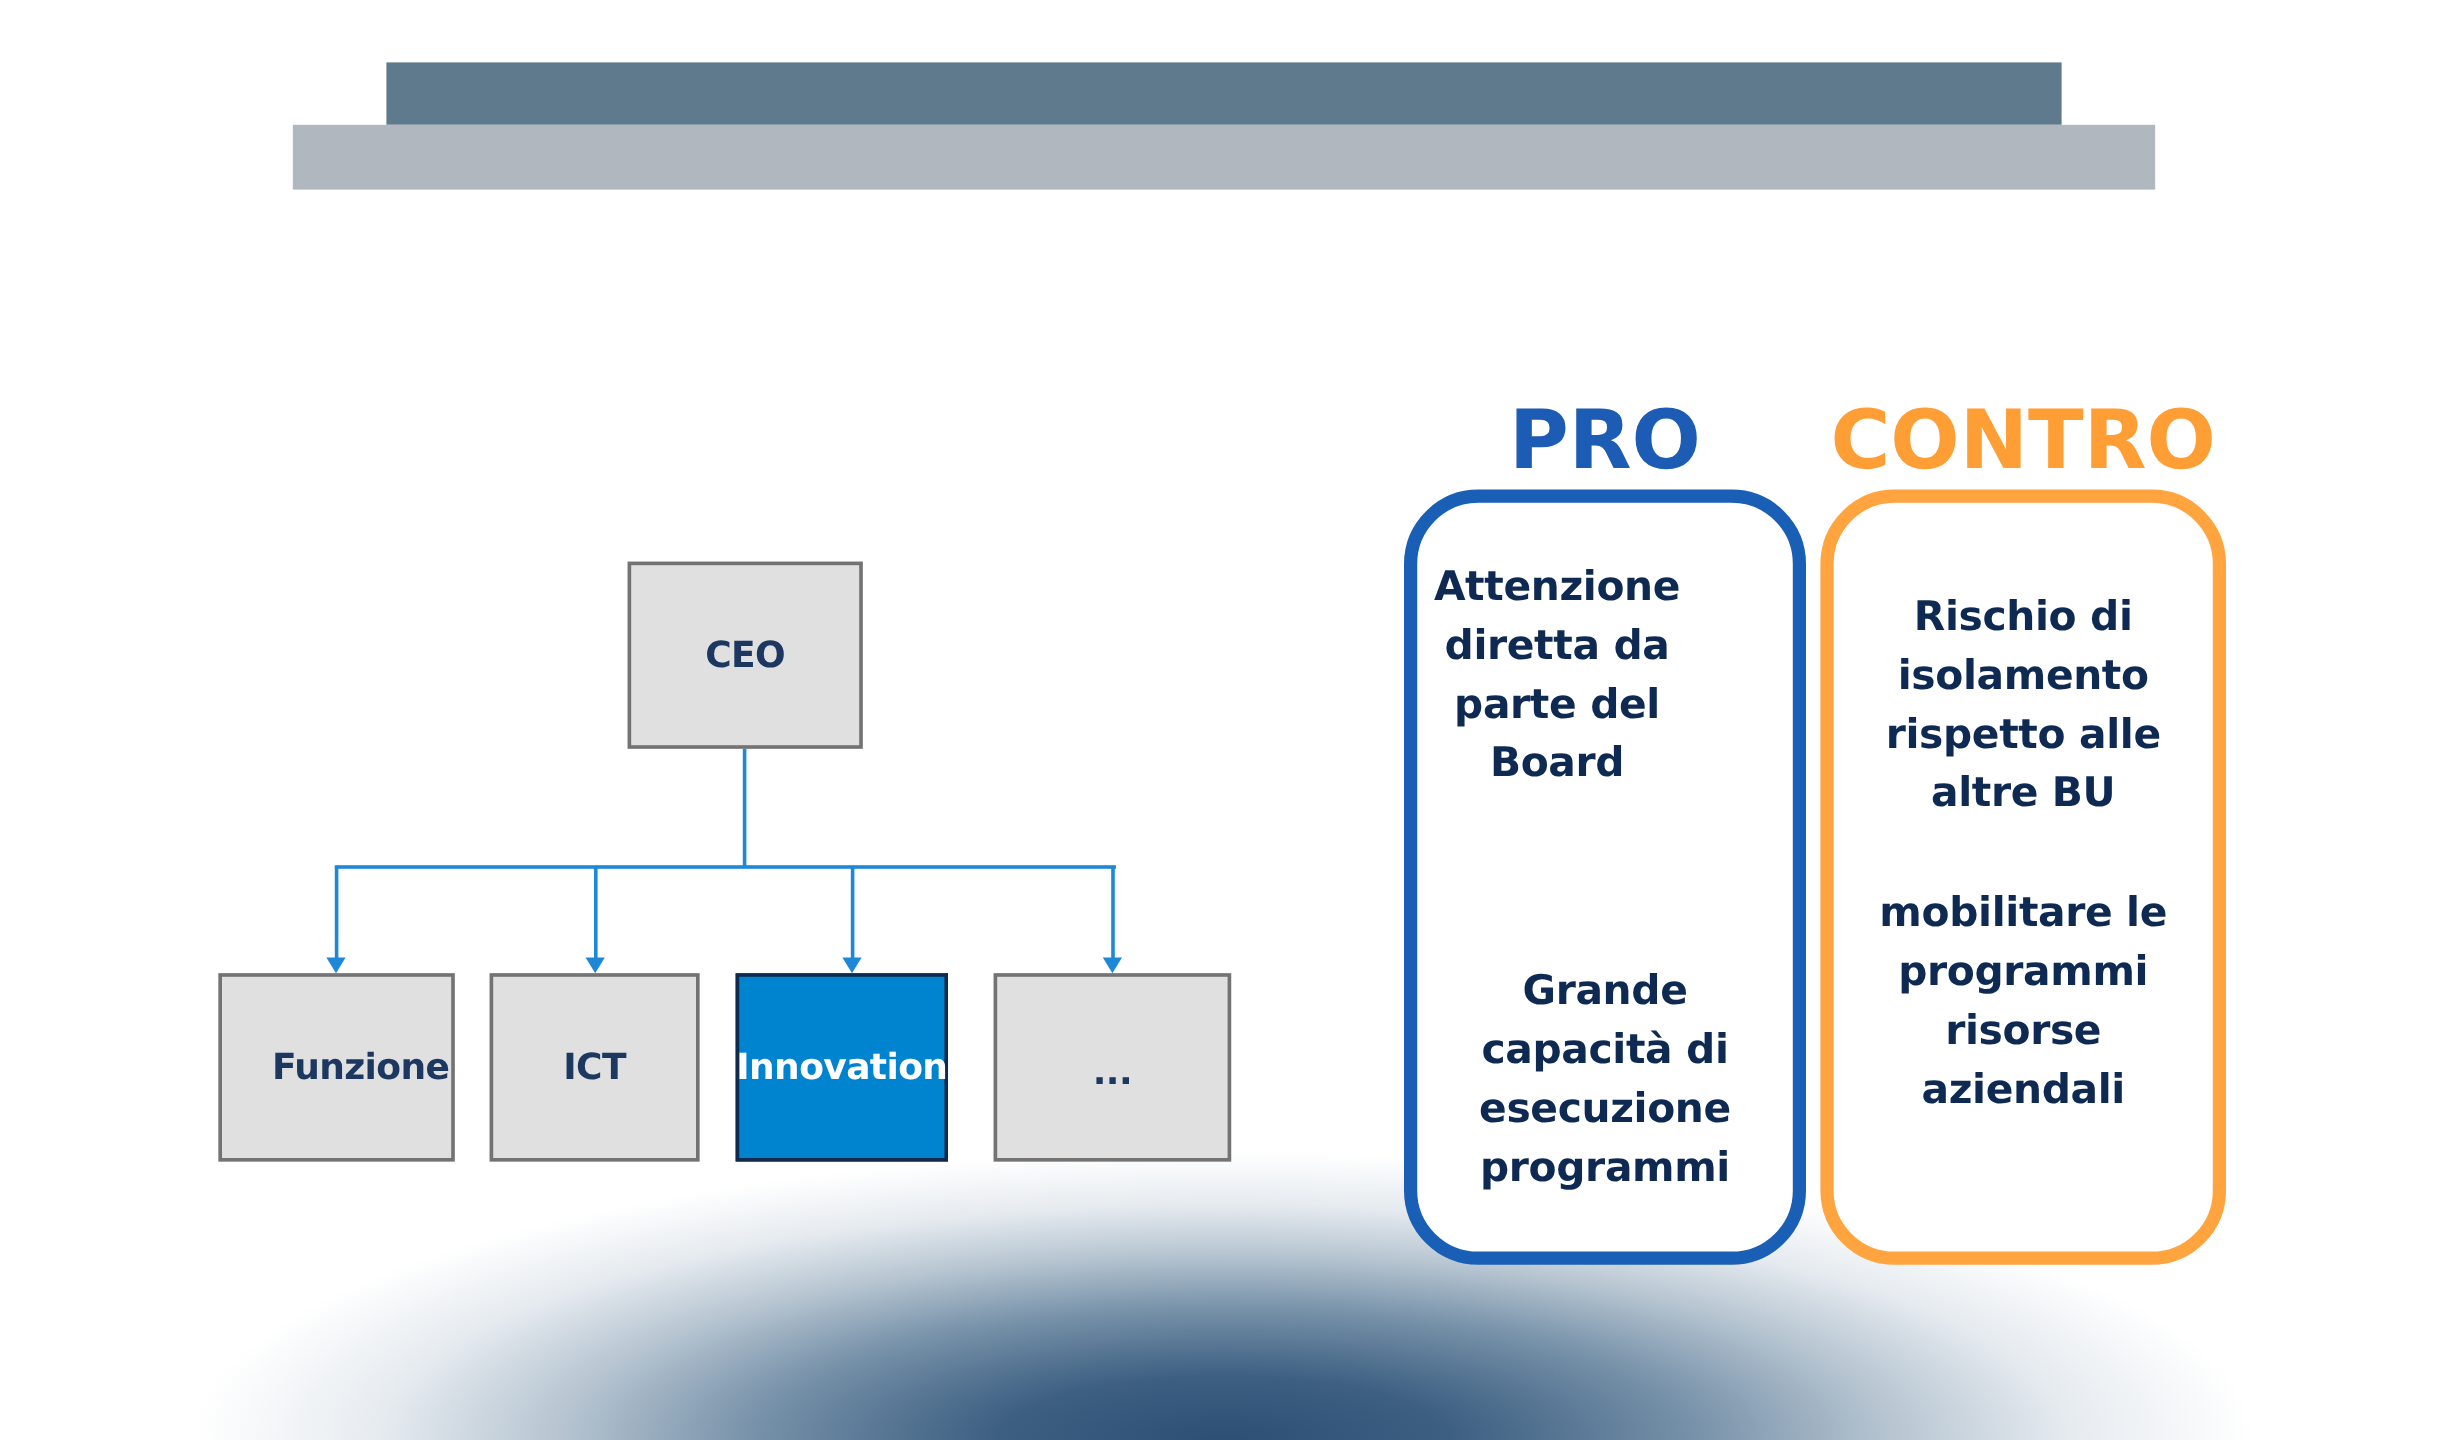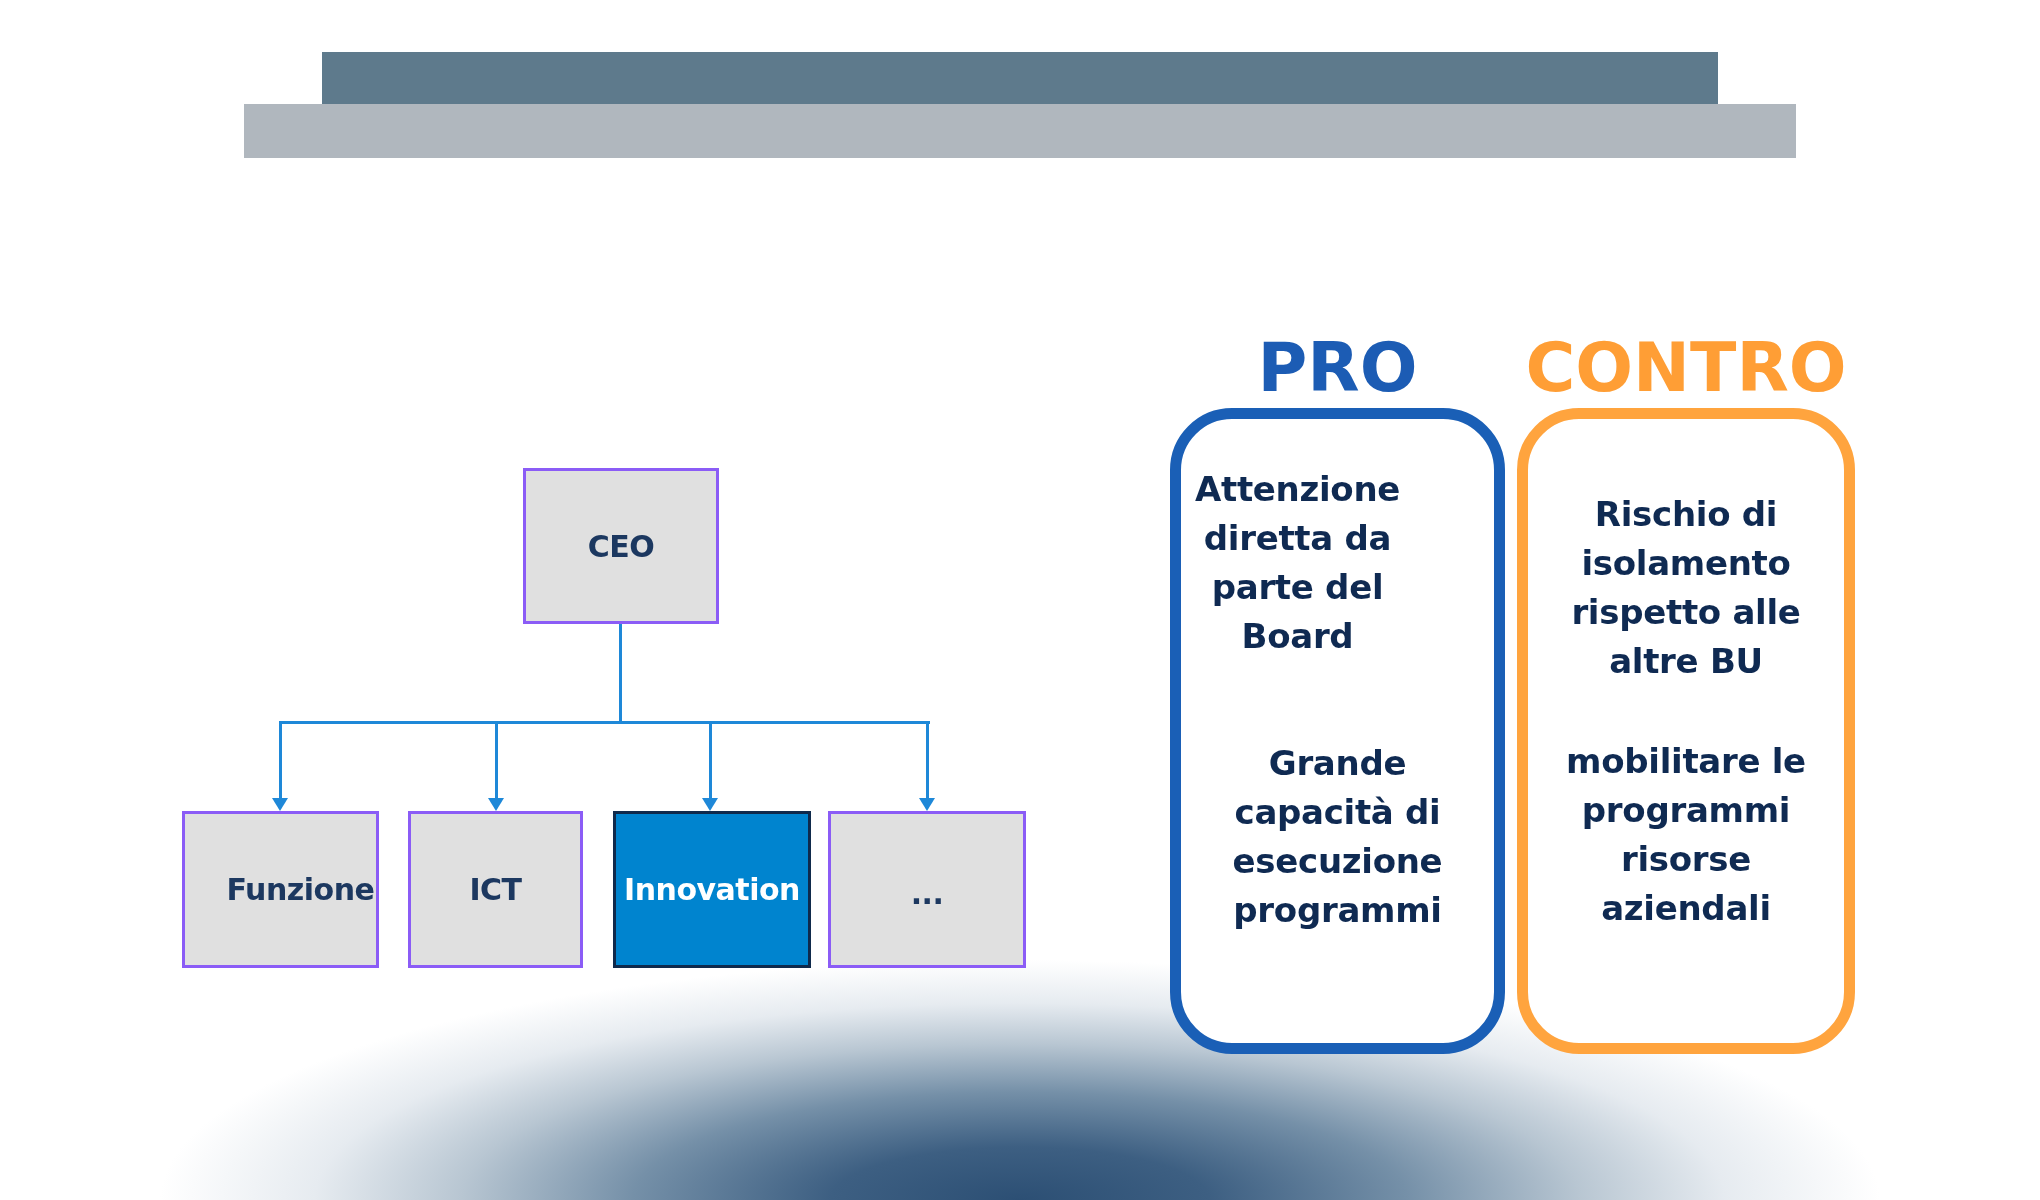--- a/index.html
+++ b/index.html
@@ -13,21 +13,21 @@
   .bar-light { left:244px; top:104px; width:1552px; height:54px; background:#b0b7be; }
 
   .glow {
     left:160px; top:960px; width:1720px; height:480px;
     background: radial-gradient(ellipse 50% 50% at 50% 50%,
       #2c4f74 0%, #3d5f82 22%, #7590a8 45%, #b8c6d2 65%, #e6ebf0 82%, rgba(255,255,255,0) 100%);
   }
 
   .org-box {
     position:absolute; box-sizing:border-box;
-    background:#e0e0e0; border:3px solid #8b5cf6;
+    background:#e0e0e0; border:3px solid #737373;
     display:flex; align-items:center; justify-content:center;
     color:#1c3860; font-weight:bold; font-size:30px; letter-spacing:-0.5px;
   }
   .org-box.highlight { background:#0084cf; border:3px solid #0f2a4c; color:#ffffff; }
 
   .line { position:absolute; background:#1e88d8; }
   .arrow {
     position:absolute; width:0; height:0;
     border-left:8px solid transparent; border-right:8px solid transparent;
     border-top:13px solid #1e88d8;
@@ -72,38 +72,38 @@
 
   <div class="line" style="left:926px; top:722px; width:3px; height:78px;"></div>
   <div class="arrow" style="left:919px; top:798px;"></div>
 
   <div class="org-box" style="left:182px; top:811px; width:197px; height:157px;padding-left:40px;">
     <span>Funzione</span>
   </div>
   <div class="org-box" style="left:408px; top:811px; width:175px; height:157px;">
     <span>ICT</span>
   </div>
-  <div class="org-box highlight" style="left:613px; top:811px; width:198px; height:157px;">
+  <div class="org-box highlight" style="left:613px; top:811px; width:177px; height:157px;">
     <span>Innovation</span>
   </div>
   <div class="org-box" style="left:828px; top:811px; width:198px; height:157px; padding-top:8px;">
     <span>...</span>
   </div>
 </div>
 
 <div>
   <div class="col-title" style="left:1170px; top:328px; width:335px; color:#1c5cb4;">PRO</div>
   <div class="pc-box" style="left:1170px; top:408px; width:335px; height:646px; border:11px solid #1a5fb6;"></div>
   <div class="pc-text" style="left:1140px; top:465px; width:315px;">
     <div>Attenzione</div>
     <div>diretta da</div>
     <div>parte del</div>
     <div>Board</div>
   </div>
-  <div class="pc-text" style="left:1180px; top:739px; width:315px;">
+  <div class="pc-text" style="left:1180px; top:802px; width:315px;">
     <div>Grande</div>
     <div>capacità di</div>
     <div>esecuzione</div>
     <div>programmi</div>
   </div>
 </div>
 
 <div>
   <div class="col-title" style="left:1517px; top:328px; width:338px; color:#ff9e35;">CONTRO</div>
   <div class="pc-box" style="left:1517px; top:408px; width:338px; height:646px; border:11px solid #ffa43e;"></div>

